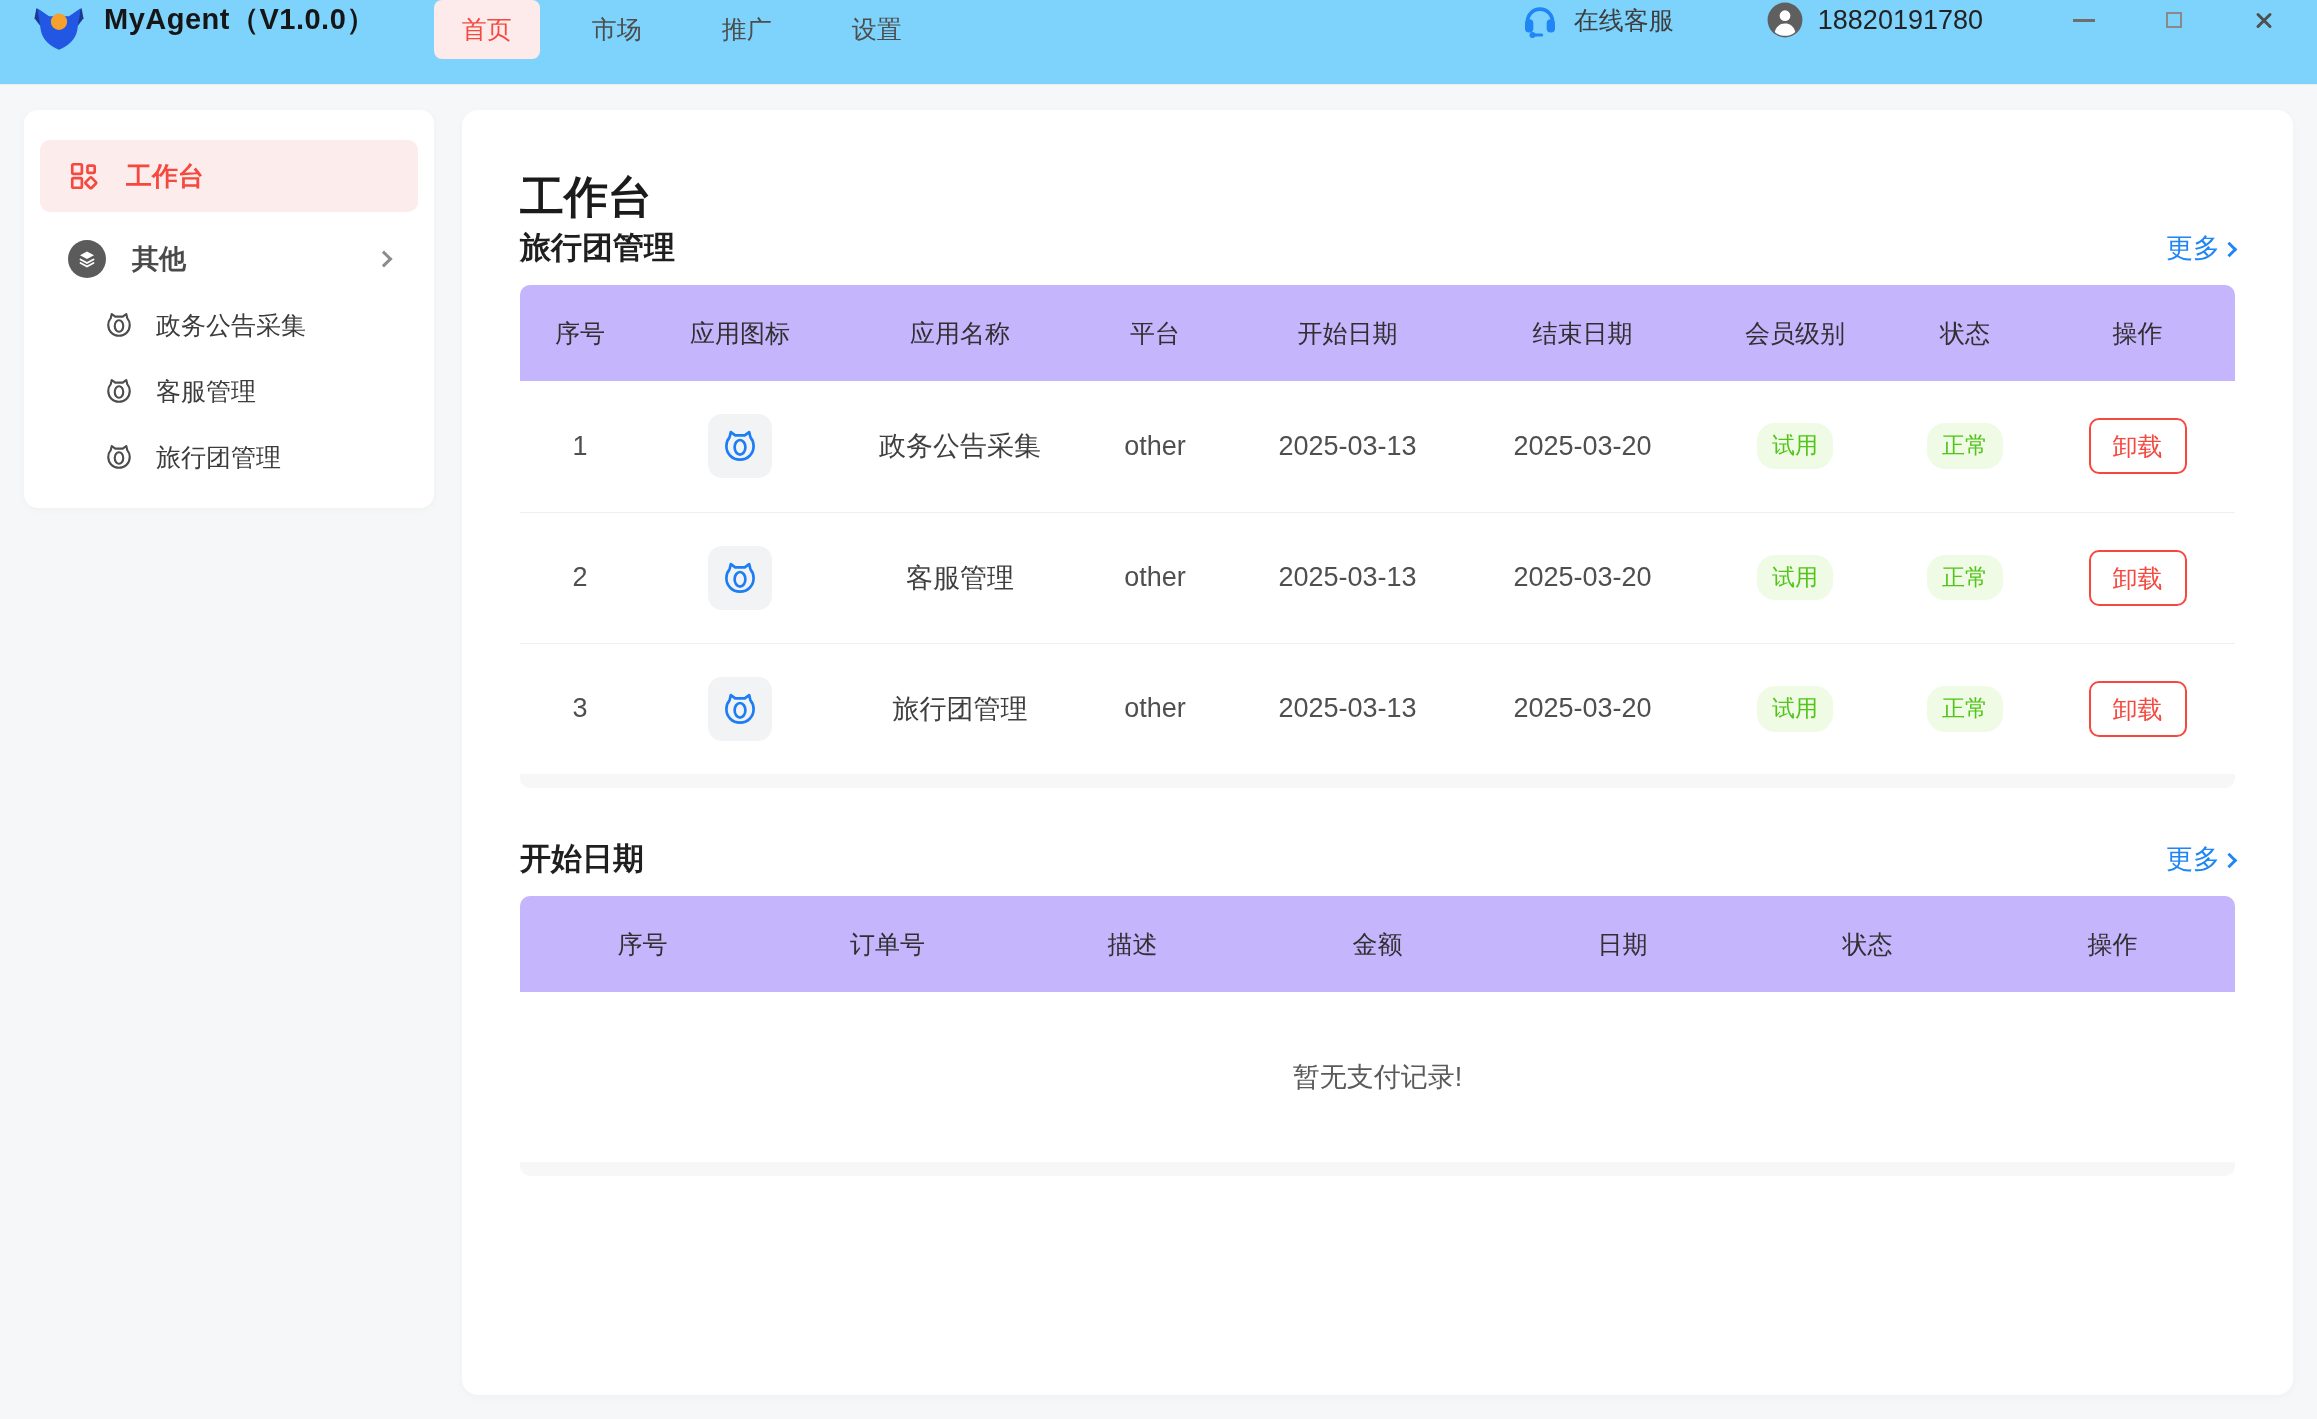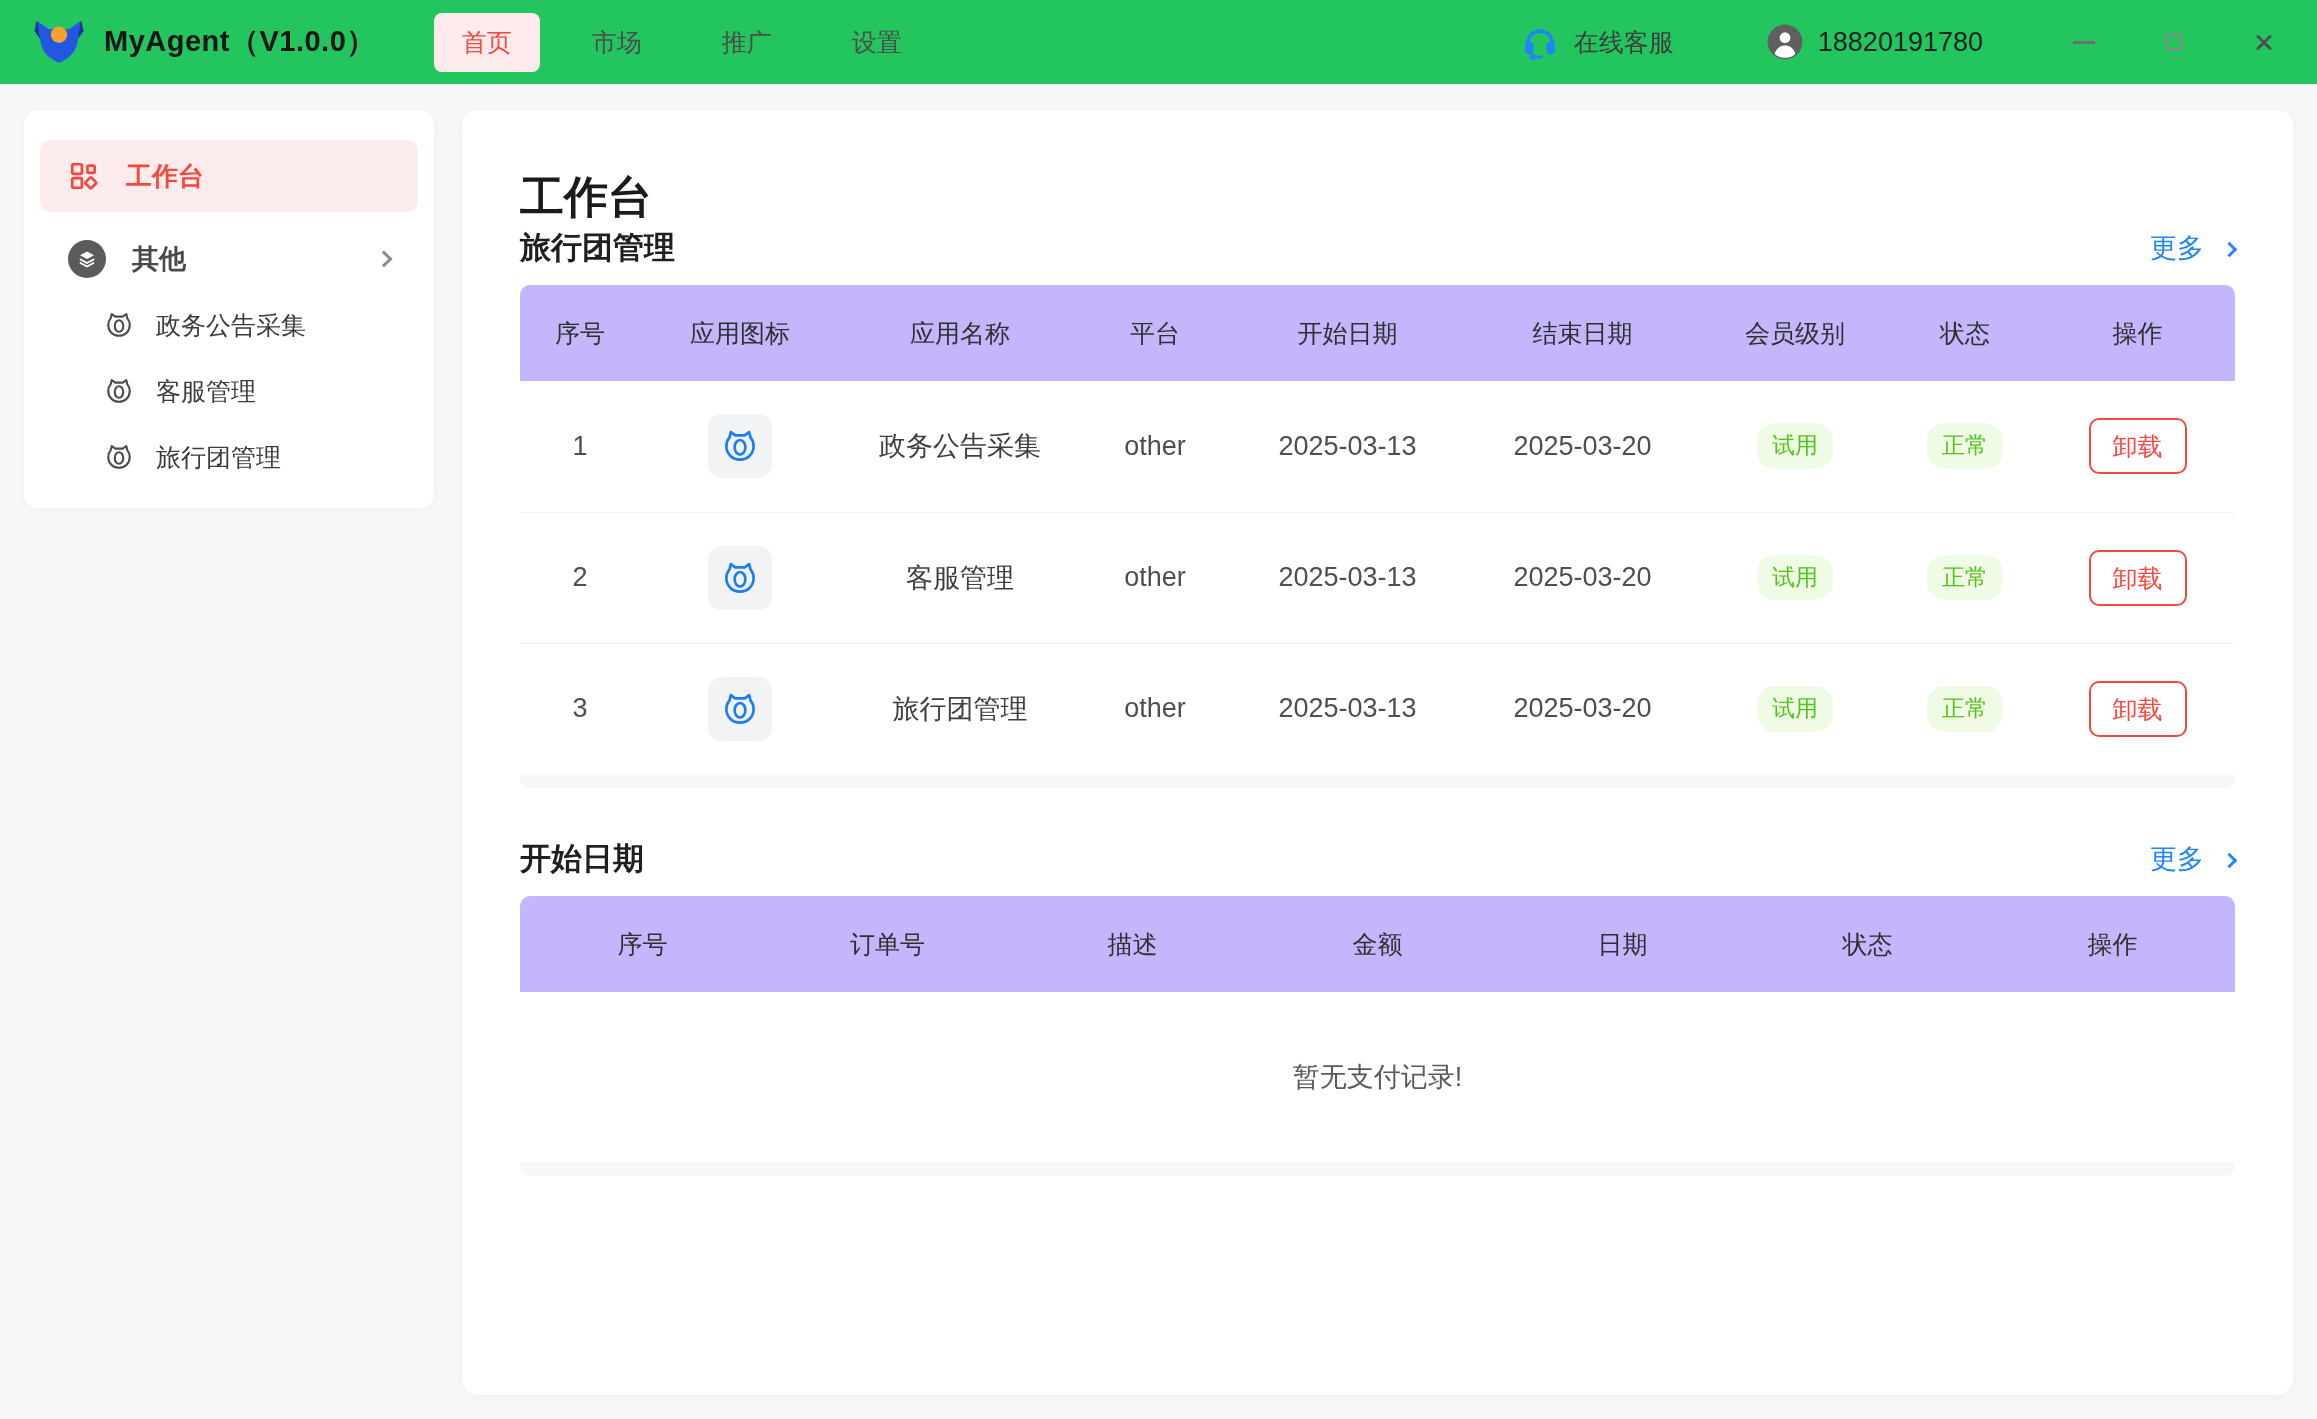--- a/index.html
+++ b/index.html
@@ -6,22 +6,22 @@
   html,body { width:2317px; height:1419px; }
   body {
     background:#f6f7f9;
     font-family:"Liberation Sans", sans-serif;
     color:#333;
     overflow:hidden;
   }
 
   
   .topbar {
-    height:85px; background:#22c55e; border-bottom:1px solid #ececec;
-    display:flex; align-items:center; padding:0 30px;
+    height:85px; background:#7dd3fc; border-bottom:1px solid #ececec;
+    display:flex; align-items:flex-start; padding:0 30px;
   }
   .logo { width:58px; height:58px; display:inline-flex; }
   .app-title { font-size:29px; font-weight:bold; color:#161616; margin-left:16px; letter-spacing:.5px; }
   .nav { display:flex; align-items:center; gap:24px; margin-left:58px; }
   .nav-item {
     font-size:25px; color:#4d4d4d; padding:13px 28px; border-radius:8px; cursor:pointer;
     white-space:nowrap;
   }
   .nav-item.active { color:#f5483f; background:#fdeaea; }
   .topbar-right { margin-left:auto; display:flex; align-items:center; }
@@ -65,21 +65,21 @@
 
   
   .main-card {
     flex:1; background:#fff; border-radius:16px; padding:58px 58px 60px;
     min-height:1285px; box-shadow:0 2px 10px rgba(0,0,0,.03);
   }
   .page-title { font-size:44px; font-weight:bold; color:#1b1b1b; }
   .page-subtitle { font-size:27px; color:#5c5c5c; margin-top:18px; margin-bottom:52px; }
   .section-head { display:flex; align-items:center; justify-content:space-between; margin-bottom:16px; }
   .section-title { font-size:31px; font-weight:bold; color:#1f1f1f; }
-  .more-link { display:inline-flex; align-items:center; gap:20px; color:#2086f5; font-size:27px; cursor:pointer; text-decoration:none; }
+  .more-link { display:inline-flex; align-items:center; gap:4px; color:#2086f5; font-size:27px; cursor:pointer; text-decoration:none; }
   .chev-blue { width:11px; height:11px; border-right:3px solid #2086f5; border-top:3px solid #2086f5; transform:rotate(45deg); margin-top:2px; }
   .pay-head { margin-top:50px; }
 
   
   .table-wrap { background:#f7f7f7; border-radius:10px; padding-bottom:14px; overflow:hidden; }
   table { width:100%; border-collapse:collapse; table-layout:fixed; }
   thead th { height:96px; font-size:25px; font-weight:500; color:#303030; text-align:center; background:#c4b5fd; }
   tbody td { background:#fff; height:131px; font-size:27px; color:#4f4f4f; text-align:center; vertical-align:middle; }
   tbody tr + tr td { border-top:1px solid #f0f0f0; }
   .app-icon-box {

